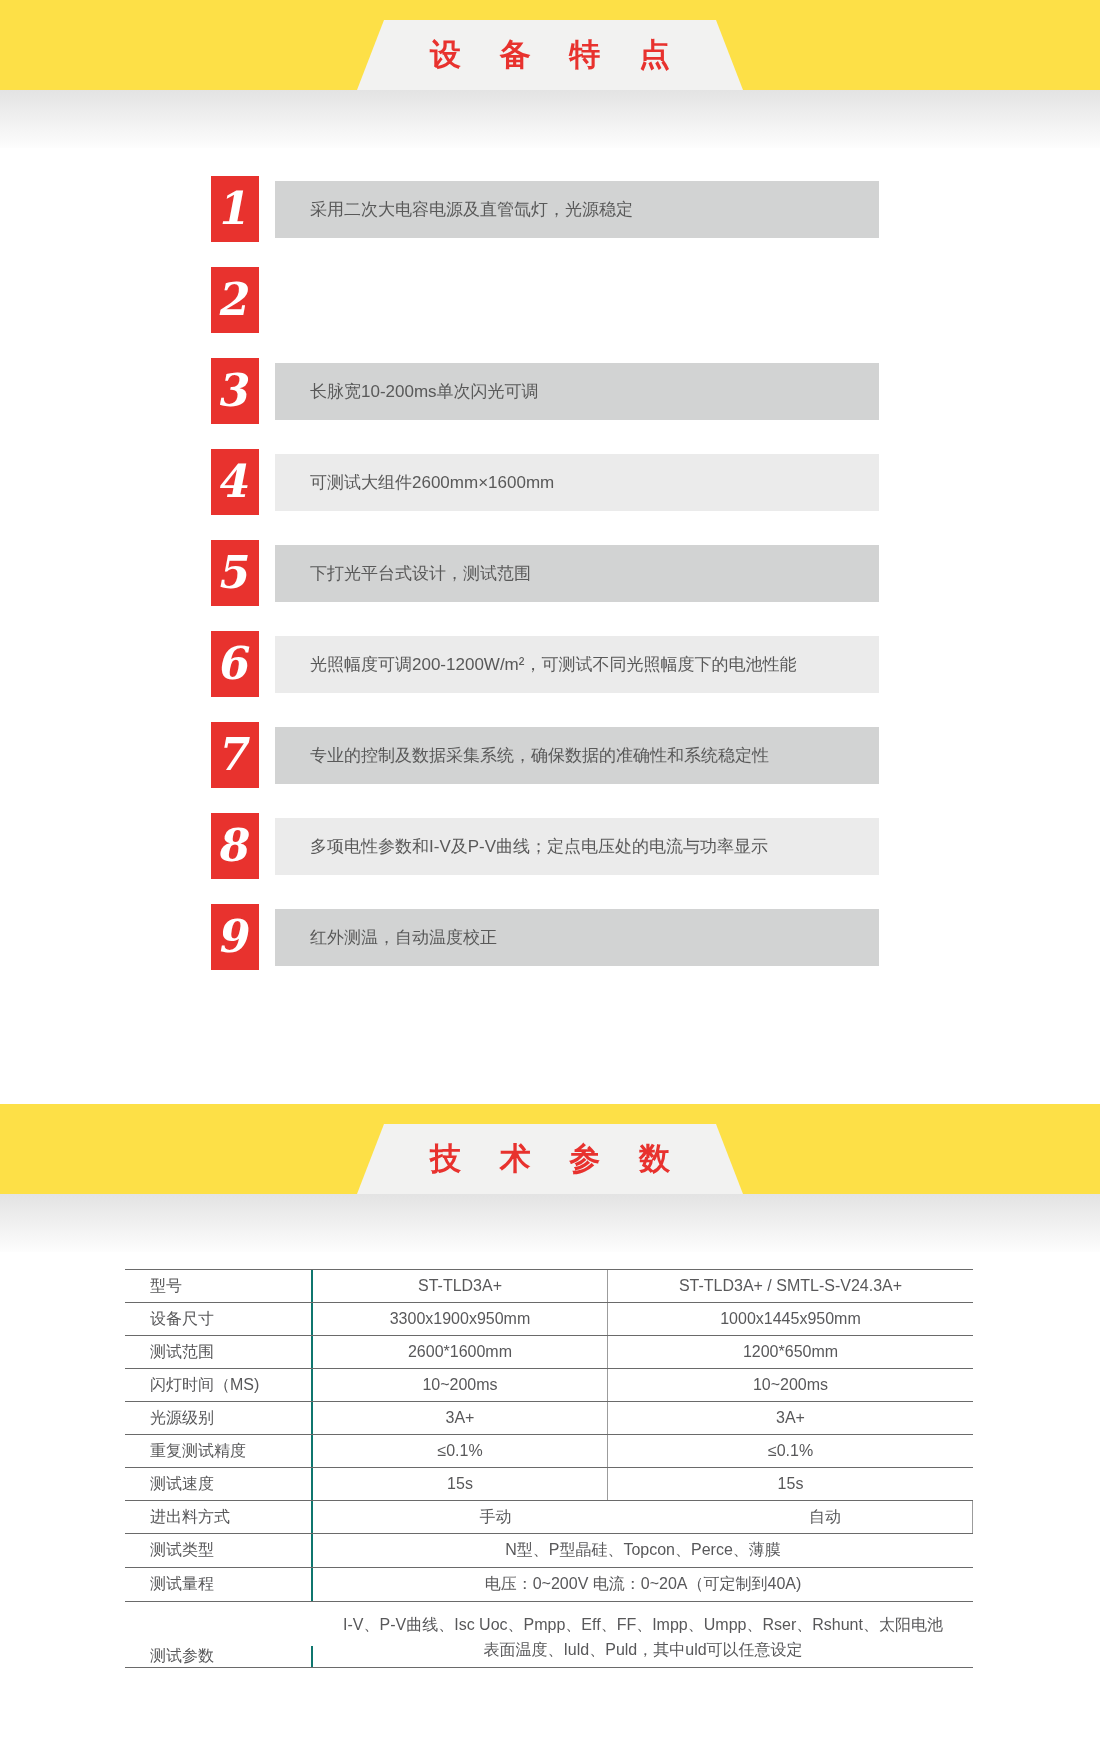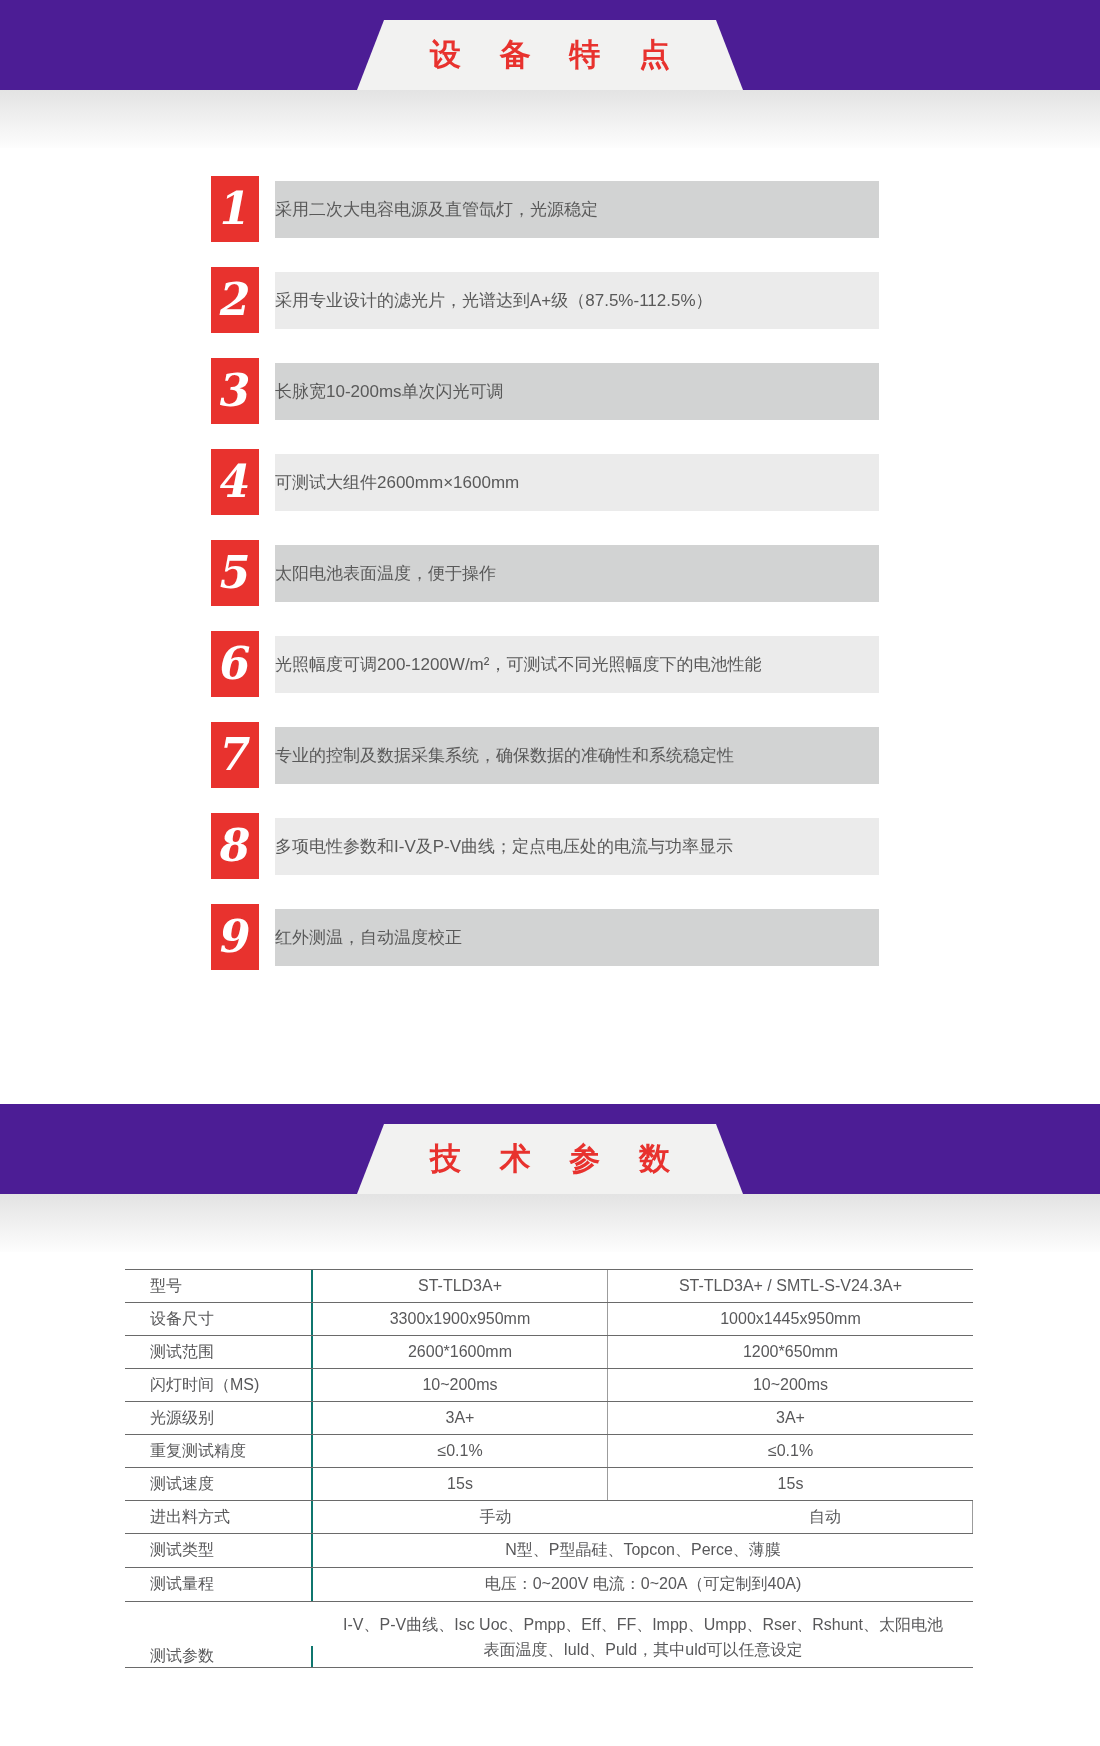--- a/index.html
+++ b/index.html
@@ -11,21 +11,21 @@
     background: #ffffff;
     overflow: hidden;
     font-family: "Liberation Sans", "DejaVu Sans", sans-serif;
     color: #58585a;
   }
 
   
   .banner {
     position: relative;
     height: 90px;
-    background: #4c1d95;
+    background: #fde047;
   }
   .banner-plate {
     position: absolute;
     bottom: 0;
     left: 50%;
     transform: translateX(-50%);
     width: 386px;
     height: 70px;
     background: #f2f2f1;
     clip-path: polygon(7% 0, 93% 0, 100% 100%, 0 100%);
@@ -66,20 +66,21 @@
     align-items: center;
     justify-content: center;
     line-height: 1;
   }
   .feature-bar {
     margin-left: 275px;
     width: 604px;
     height: 100%;
     display: flex;
     align-items: center;
+    padding-left: 35px;
     box-sizing: border-box;
     font-size: 17px;
     color: #595959;
   }
   .feature-item:nth-child(odd)  .feature-bar { background: #d2d3d3; }
   .feature-item:nth-child(even) .feature-bar { background: #ebebeb; }
 
   .section-gap { height: 138px; }
 
   
@@ -133,33 +134,32 @@
   </div>
   <div class="banner-fade"></div>
 
   <div class="features">
     <div class="feature-item">
       <div class="feature-num">1</div>
       <div class="feature-bar">采用二次大电容电源及直管氙灯，光源稳定</div>
     </div>
     <div class="feature-item">
       <div class="feature-num">2</div>
-      <div class="feature-bar">采用专业设计的滤光片，光谱达到A+级（87.5%-112.5%）</div>
     </div>
     <div class="feature-item">
       <div class="feature-num">3</div>
       <div class="feature-bar">长脉宽10-200ms单次闪光可调</div>
     </div>
     <div class="feature-item">
       <div class="feature-num">4</div>
       <div class="feature-bar">可测试大组件2600mm×1600mm</div>
     </div>
     <div class="feature-item">
       <div class="feature-num">5</div>
-      <div class="feature-bar">太阳电池表面温度，便于操作</div>
+      <div class="feature-bar">下打光平台式设计，测试范围</div>
     </div>
     <div class="feature-item">
       <div class="feature-num">6</div>
       <div class="feature-bar">光照幅度可调200-1200W/m²，可测试不同光照幅度下的电池性能</div>
     </div>
     <div class="feature-item">
       <div class="feature-num">7</div>
       <div class="feature-bar">专业的控制及数据采集系统，确保数据的准确性和系统稳定性</div>
     </div>
     <div class="feature-item">

